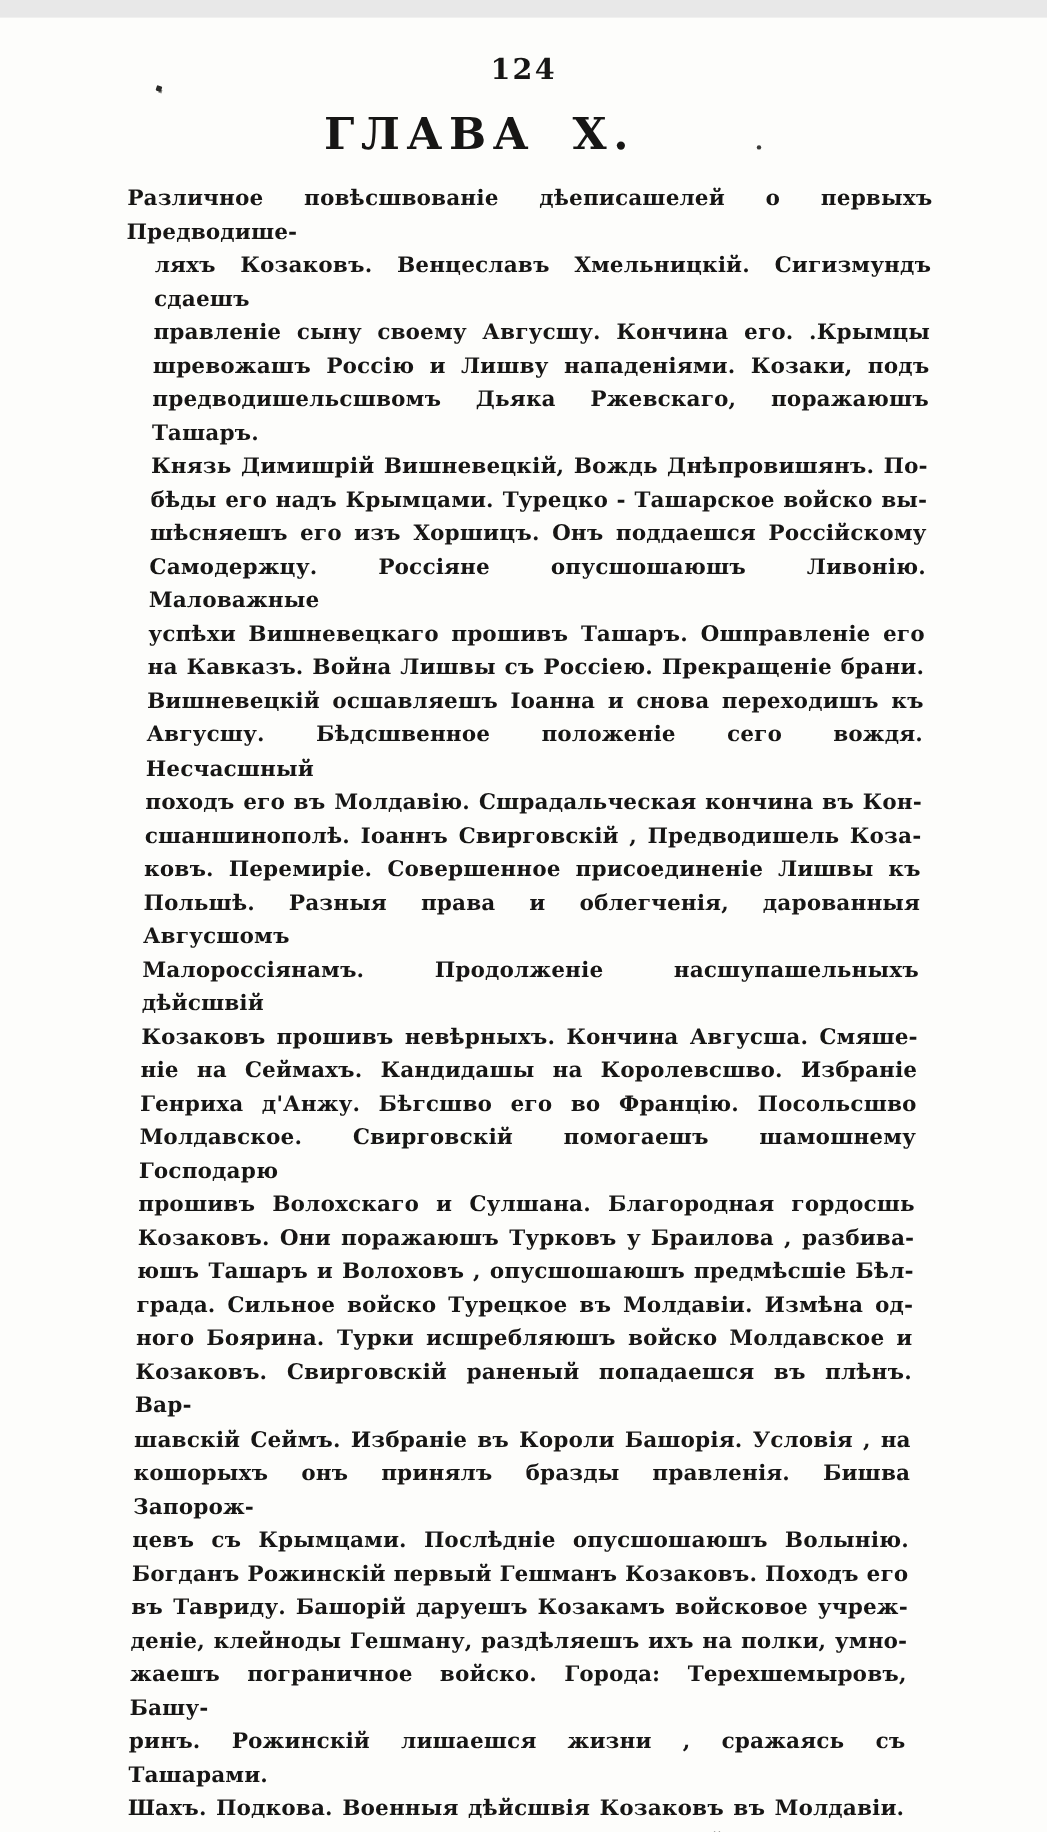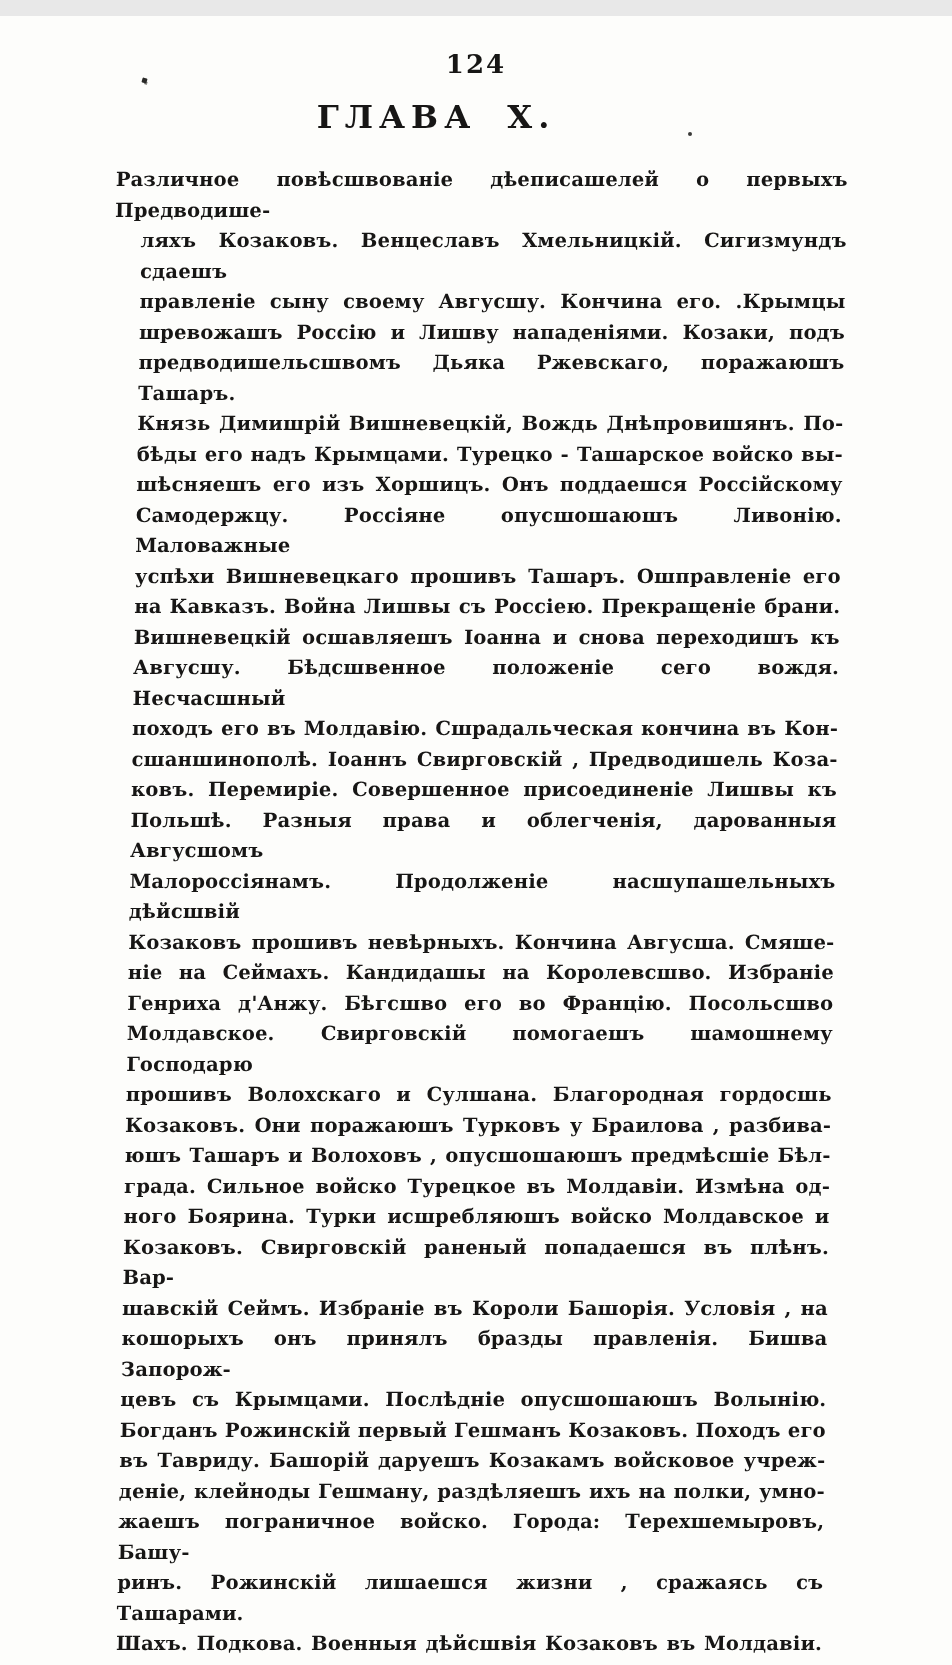--- a/index.html
+++ b/index.html
@@ -27,21 +27,21 @@
     font-weight: bold;
     letter-spacing: 2px;
   }
   .chapter-heading {
     position: absolute;
     top: 82px;
     left: 0;
     width: 872px;
     margin: 0;
     text-align: center;
-    font-size: 32px;
+    font-size: 40px;
     font-weight: bold;
     letter-spacing: 6px;
     word-spacing: 14px;
   }
   .synopsis {
     position: absolute;
     top: 149px;
     left: 142px;
     width: 706px;
     font-size: 19.5px;

